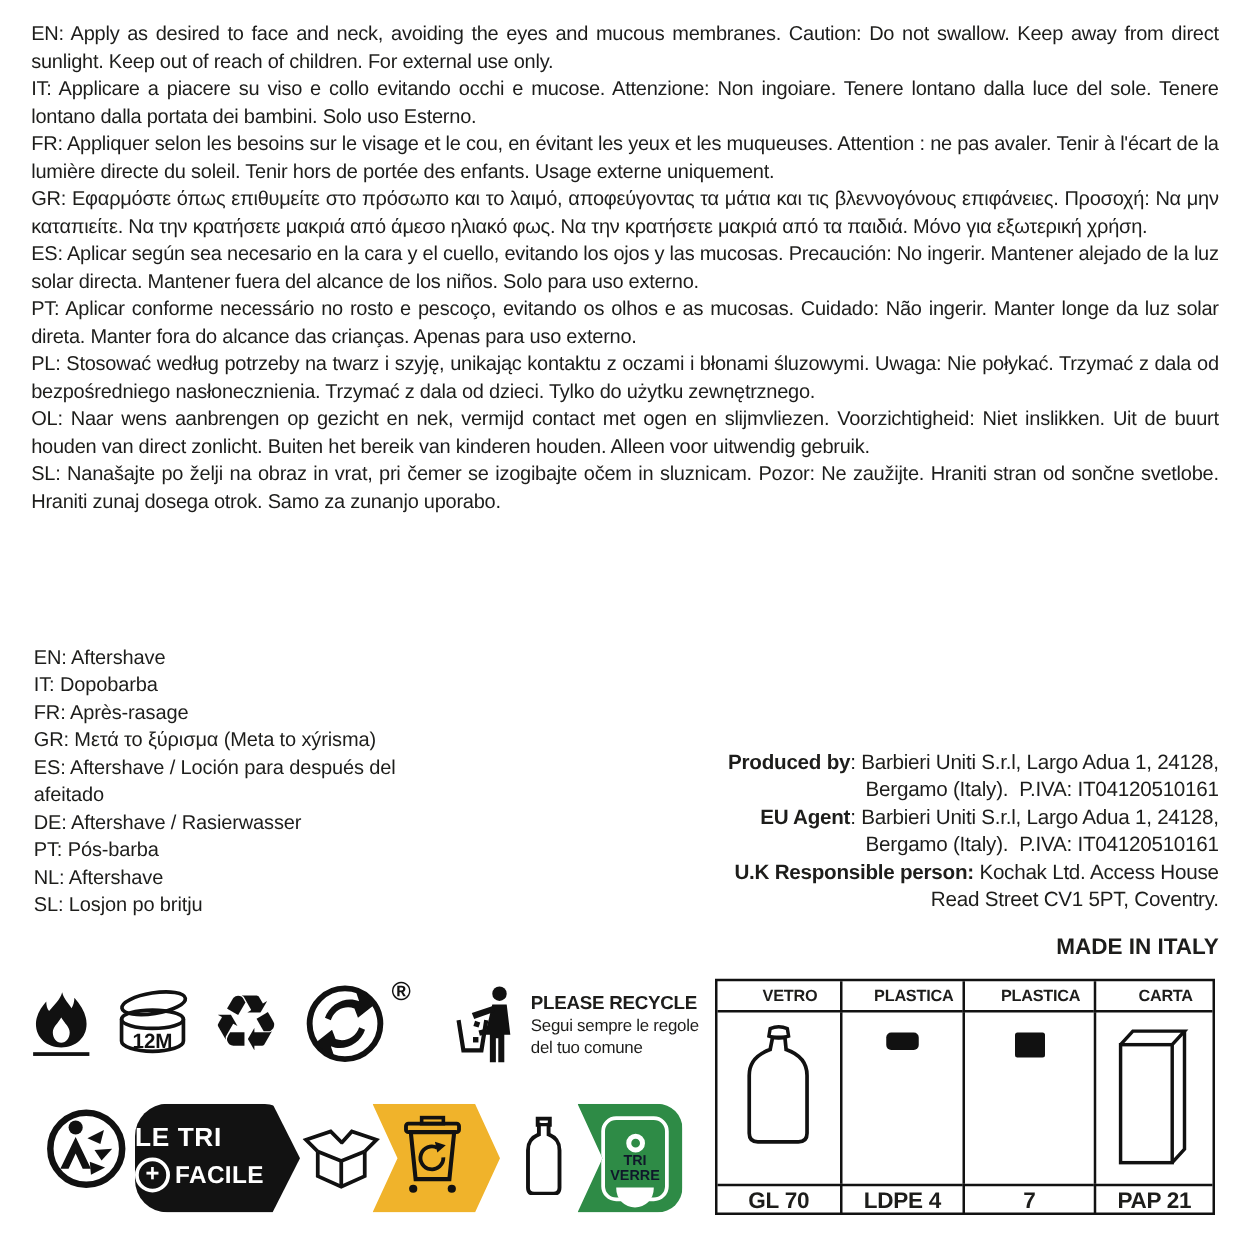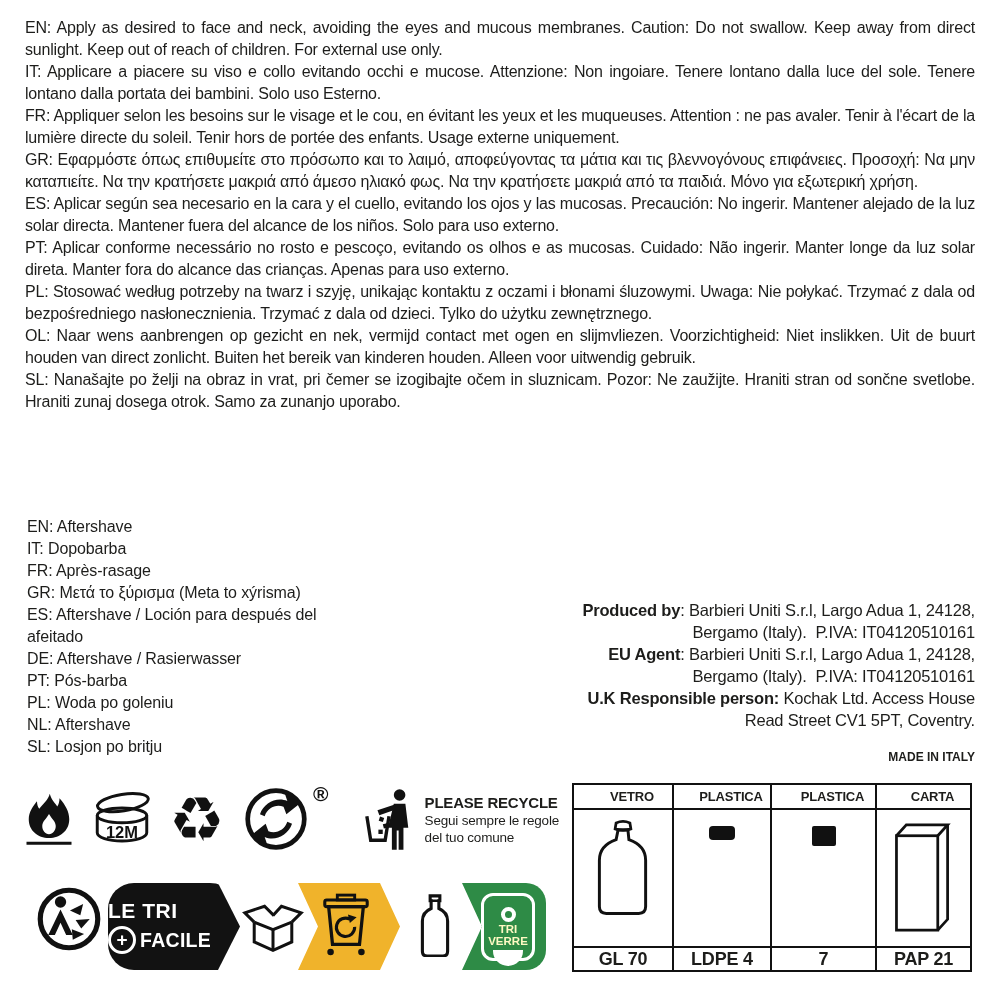--- a/index.html
+++ b/index.html
@@ -14,21 +14,21 @@
   
   .names{position:absolute;left:27px;top:516px;width:330px;font-size:16px;
          line-height:22px;letter-spacing:-0.1px;}
   .names div{margin:0;}
 
   
   .producer{position:absolute;right:25px;top:599px;width:460px;text-align:right;
             font-size:16.5px;line-height:22px;letter-spacing:-0.2px;}
   .producer .pline{white-space:pre-wrap;}
   .producer b{font-weight:bold;}
-  .made-in{margin-top:15px;font-weight:bold;font-size:12px;letter-spacing:0;}
+  .made-in{margin-top:15px;font-weight:bold;font-size:18px;letter-spacing:0;}
 
   
   .icon-row{position:absolute;left:25px;top:784px;height:72px;display:flex;align-items:center;}
   .icon-row svg{display:block;}
   .glyph-recycle{font-size:62px;line-height:62px;color:#111;margin:0 6px 0 14px;}
   .green-dot-wrap{position:relative;margin-left:12px;width:86px;height:68px;}
   .reg-mark{position:absolute;right:0;top:-4px;font-size:21px;font-weight:bold;color:#111;}
   .recycle-note{margin-left:10px;width:140px;}
   .recycle-note .t{font-weight:bold;font-size:15px;line-height:18px;letter-spacing:-0.2px;}
   .recycle-note .s{font-size:13.5px;line-height:17px;letter-spacing:-0.2px;}
@@ -46,21 +46,21 @@
                color:#fff;font-weight:bold;font-size:19px;line-height:21px;text-align:center;flex:0 0 auto;}
   .tri-pill .l2 span.txt{font-weight:bold;font-size:19.5px;letter-spacing:0.3px;}
   .seg{position:absolute;top:0;height:87px;display:flex;align-items:center;justify-content:center;}
   .seg-box{left:240px;width:66px;}
   .seg-yellow{left:298px;width:102px;background:#F0B32B;
               clip-path:polygon(0 0,calc(100% - 20px) 0,100% 50%,calc(100% - 20px) 100%,0 100%,20px 50%);}
   .seg-bottle{left:402px;width:66px;}
   .seg-green{left:462px;width:84px;background:#2E8B46;border-radius:0 20px 20px 0;
              clip-path:polygon(0 0,100% 0,100% 100%,0 100%,20px 50%);}
   .tv-badge{position:relative;width:48px;height:62px;border:3.5px solid #fff;border-radius:12px;
-            display:flex;flex-direction:column;align-items:center;justify-content:center;color:#fef9c3;margin-left:8px;}
+            display:flex;flex-direction:column;align-items:center;justify-content:center;color:#0f172a;margin-left:8px;}
   .tv-badge .dot{width:7px;height:7px;border:4.5px solid #fff;border-radius:50%;margin-bottom:1px;}
   .tv-badge .w1,.tv-badge .w2{font-weight:bold;font-size:11.5px;line-height:12px;letter-spacing:0;}
   .tv-bump{position:absolute;left:50%;bottom:-8px;transform:translateX(-50%);
            width:30px;height:16px;background:#fff;border-radius:0 0 15px 15px;}
 
   
   .pack-table{position:absolute;left:572px;top:783px;width:400px;height:189px;
               border:2.5px solid #111;box-sizing:border-box;display:grid;
               grid-template-columns:98px 98px 105px 1fr;grid-template-rows:25px 1fr 25px;}
   .pt-cell{border-left:2.5px solid #111;box-sizing:border-box;display:flex;align-items:center;justify-content:center;}
@@ -89,21 +89,20 @@
   </div>
 
   <div class="names">
     <div>EN: Aftershave</div>
     <div>IT: Dopobarba</div>
     <div>FR: Après-rasage</div>
     <div>GR: Μετά το ξύρισμα (Meta to xýrisma)</div>
     <div>ES: Aftershave / Loción para después del afeitado</div>
     <div>DE: Aftershave / Rasierwasser</div>
     <div>PT: Pós-barba</div>
-    <div>PL: Woda po goleniu</div>
     <div>NL: Aftershave</div>
     <div>SL: Losjon po britju</div>
   </div>
 
   <div class="producer">
     <div class="pline"><b>Produced by</b><span>: Barbieri Uniti S.r.l, Largo Adua 1, 24128,</span></div>
     <div class="pline"><b></b><span>Bergamo (Italy).  P.IVA: IT04120510161</span></div>
     <div class="pline"><b>EU Agent</b><span>: Barbieri Uniti S.r.l, Largo Adua 1, 24128,</span></div>
     <div class="pline"><b></b><span>Bergamo (Italy).  P.IVA: IT04120510161</span></div>
     <div class="pline"><b>U.K Responsible person:</b><span> Kochak Ltd. Access House</span></div>

